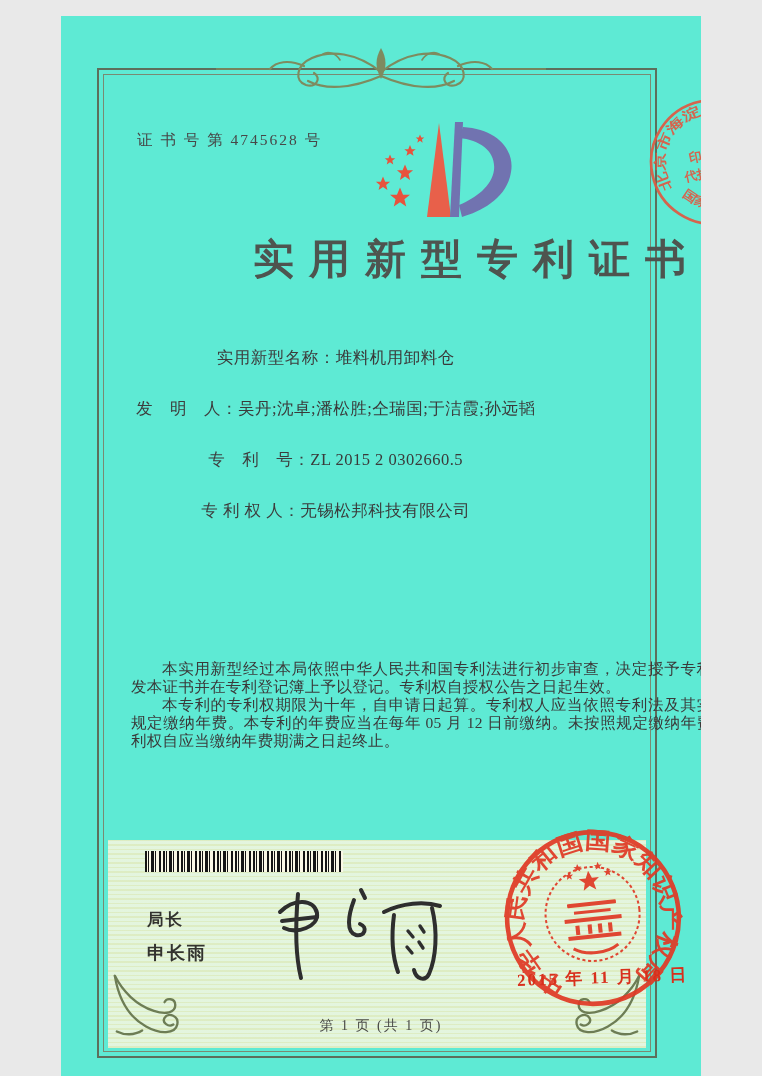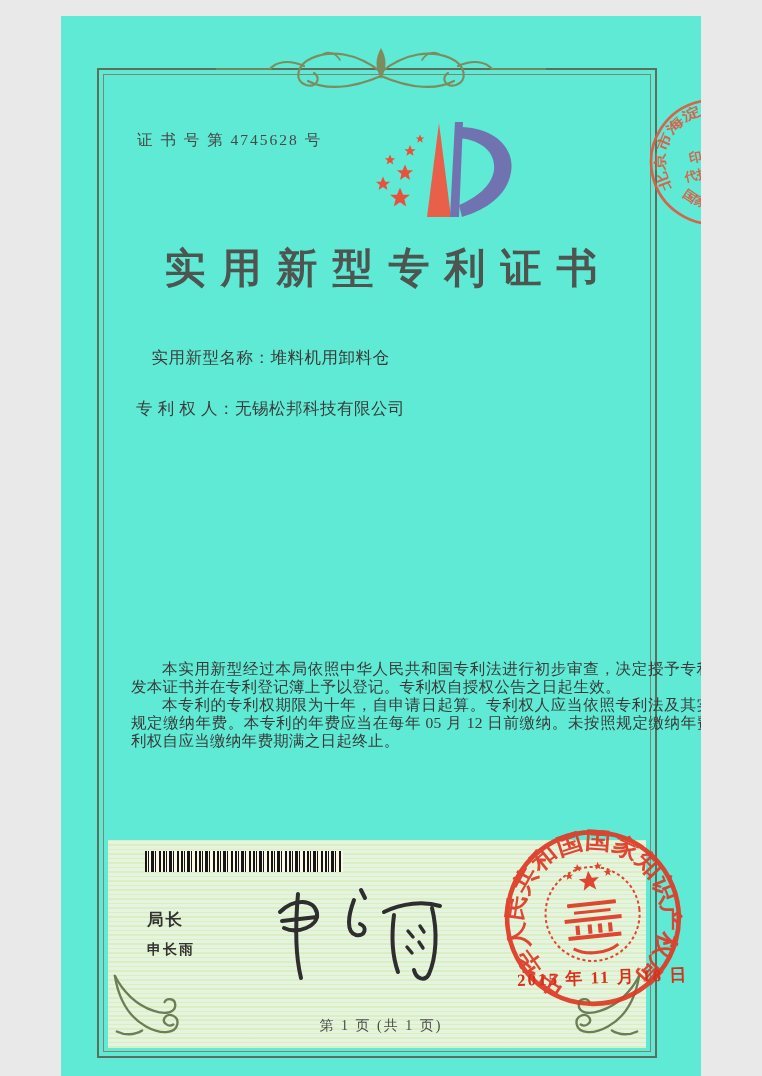--- a/index.html
+++ b/index.html
@@ -11,36 +11,36 @@
         background:repeating-linear-gradient(0deg,#f4edc0 0px,#f4edc0 1.5px,#fbf7e0 1.5px,#fbf7e0 4.5px);
         opacity:.85;}
   .top-ornament{position:absolute;left:50%;top:20px;transform:translateX(-50%);z-index:2;}
   .corner{position:absolute;z-index:2;}
   .corner-right{right:56px;bottom:44px;}
   .corner-left{left:48px;bottom:44px;transform:scaleX(-1);}
   .cert-no{position:absolute;left:76px;top:114px;font-size:15.5px;letter-spacing:2px;
            color:#474747;z-index:2;}
   .logo{position:absolute;left:302px;top:102px;z-index:2;}
   .tax-stamp{position:absolute;left:586px;top:80px;z-index:3;transform:rotate(-12deg);opacity:.93;}
-  .title{position:absolute;left:0;right:0;top:225px;margin:0;text-align:center;
+  .title{position:absolute;left:0;right:0;top:216px;margin:0;text-align:right;
          font-size:41px;font-weight:700;color:#4e544f;letter-spacing:15px;text-indent:15px;z-index:2;}
   .fields{position:absolute;left:75px;top:331px;z-index:2;display:flex;flex-direction:column;gap:29px;text-align:center;}
   .field-row{font-size:16.5px;color:#3d3d3d;white-space:pre;letter-spacing:.5px;}
   .field-label{color:#3d3d3d;}
   .field-value{color:#3a3a3a;}
   .body-text{position:absolute;left:70px;width:630px;top:644px;z-index:2;}
   .body-text p{margin:0;font-size:15.5px;line-height:18px;color:#3a3a3a;
                text-indent:31px;text-align:justify;letter-spacing:.3px;}
   .barcode{position:absolute;left:84px;top:835px;width:198px;height:21px;z-index:2;
            background:repeating-linear-gradient(90deg,#151515 0 2px,#fbf8e6 2px 3px,#151515 3px 4px,
            #fbf8e6 4px 6px,#151515 6px 9px,#fbf8e6 9px 10px,#151515 10px 11px,#fbf8e6 11px 14px,
            #151515 14px 16px,#fbf8e6 16px 18px);}
   .signoff-title{position:absolute;left:86px;top:893px;font-size:16.5px;font-weight:700;color:#33332f;
                  z-index:2;font-family:Liberation Sans, sans-serif;letter-spacing:2px;}
-  .signoff-name{position:absolute;left:86px;top:925px;font-size:14px;font-weight:700;color:#33332f;
+  .signoff-name{position:absolute;left:86px;top:925px;font-size:18px;font-weight:700;color:#33332f;
                 z-index:2;font-family:"Liberation Sans","DejaVu Sans",sans-serif;letter-spacing:2px;}
   .signature{position:absolute;left:205px;top:860px;z-index:2;}
   .seal{position:absolute;left:440px;top:810px;z-index:2;transform:rotate(-6deg);opacity:.93;}
   .seal-date{position:absolute;left:456px;top:950px;font-size:17px;font-weight:700;color:#d8301c;
              letter-spacing:2px;z-index:3;transform:rotate(-2deg);}
   .footer{position:absolute;left:0;right:0;top:1001px;text-align:center;font-size:14px;
           color:#4a4a46;letter-spacing:2px;z-index:2;}
 </style>
 </head>
 <body>
@@ -109,20 +109,22 @@
       <textPath href="#ts-bot" startOffset="2" textLength="92" lengthAdjust="spacingAndGlyphs">国家知识产权局</textPath>
     </text>
     <text x="64" y="60" text-anchor="middle" font-size="12.5" fill="#df5a43" font-weight="700">印 花 税</text>
     <text x="64" y="77" text-anchor="middle" font-size="12" fill="#df5a43" font-weight="700">代扣专用章</text>
   </svg>
 
   <h1 class="title">实用新型专利证书</h1>
 
   <div class="fields">
     <div class="field-row"><span class="field-label">实用新型名称：</span><span class="field-value">堆料机用卸料仓</span></div>
+    <div class="field-row"><span class="field-label">发　明　人：</span><span class="field-value">吴丹;沈卓;潘松胜;仝瑞国;于洁霞;孙远韬</span></div>
+    <div class="field-row"><span class="field-label">专　利　号：</span><span class="field-value">ZL 2015 2 0302660.5</span></div>
     <div class="field-row"><span class="field-label">专 利 权 人：</span><span class="field-value">无锡松邦科技有限公司</span></div>
   </div>
 
   <div class="body-text">
     <p>本实用新型经过本局依照中华人民共和国专利法进行初步审查，决定授予专利权，颁发本证书并在专利登记簿上予以登记。专利权自授权公告之日起生效。</p>
     <p>本专利的专利权期限为十年，自申请日起算。专利权人应当依照专利法及其实施细则规定缴纳年费。本专利的年费应当在每年 05 月 12 日前缴纳。未按照规定缴纳年费的，专利权自应当缴纳年费期满之日起终止。</p>
   </div>
 
   <div class="barcode"></div>
 

